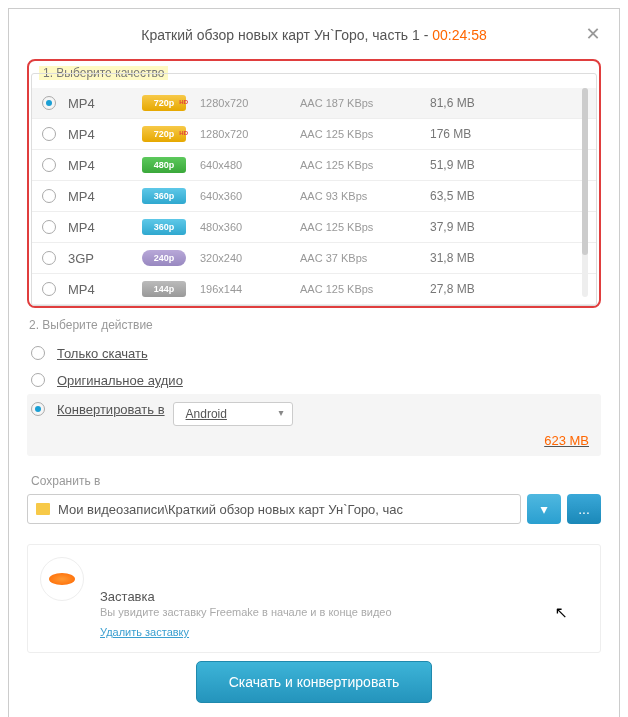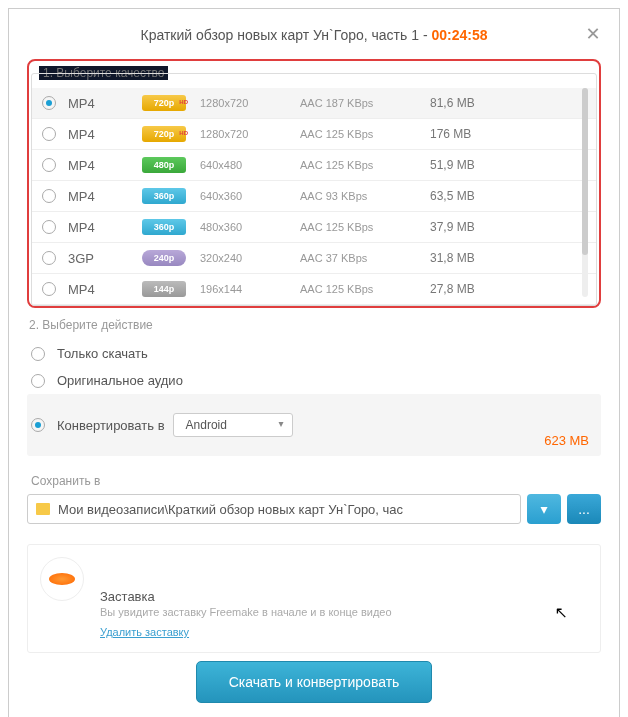--- a/index.html
+++ b/index.html
@@ -1,26 +1,26 @@
 <!DOCTYPE html>
 <html><head>
 <meta charset="utf-8">
 <style>
 * { box-sizing: border-box; margin: 0; padding: 0; font-family: Arial, sans-serif; }
 body { background: #fff; width: 628px; height: 717px; position: relative; }
 .outer { border: 1px solid #ccc; margin: 8px; background: #fff; }
 .dialog { padding: 0; }
 .header { display: flex; align-items: center; justify-content: center; padding: 18px 20px 16px; position: relative; }
 .title { font-size: 14px; color: #555; }
-.title-duration { color: #ff6600; font-weight: bold; }
+.title-duration { color: #ff6600; font-weight: normal; }
 .close-btn { position: absolute; right: 16px; top: 16px; width: 20px; height: 20px; cursor: pointer; color: #999; font-size: 18px; text-align: center; line-height: 18px; }
 .body { padding: 0 18px 18px; }
 .highlight-box { border: 2.5px solid #e03e3e; border-radius: 8px; padding: 2px 2px 0; margin-bottom: 2px; position: relative; }
 .section1 { position: relative; }
-.section-title { font-size: 12px; color: #777; background: #0f172a; padding: 0 4px; position: relative; top: 0; left: 8px; display: inline-block; }
+.section-title { font-size: 12px; color: #777; background: #fef9c3; padding: 0 4px; position: relative; top: 0; left: 8px; display: inline-block; }
 .quality-list { border: 1px solid #ddd; border-radius: 3px; margin-top: -8px; padding-top: 14px; position: relative; overflow: hidden; }
 .quality-row { display: flex; align-items: center; padding: 7px 10px; font-size: 12px; color: #777; border-bottom: 1px solid #eee; }
 .quality-row.selected { background: #f5f5f5; }
 .radio { width: 14px; height: 14px; border: 1px solid #aaa; border-radius: 50%; margin-right: 12px; display: flex; align-items: center; justify-content: center; flex-shrink: 0; }
 .radio.checked::after { content: ''; width: 6px; height: 6px; background: #1a9fd4; border-radius: 50%; }
 .fmt { width: 50px; color: #666; font-size: 13px; }
 .fmt-icon { width: 24px; display: inline-flex; justify-content: center; }
 .apple-icon { color: #888; font-size: 14px; }
 .badge { display: inline-block; width: 44px; height: 16px; border-radius: 3px; color: #fff; font-size: 9px; font-weight: bold; text-align: center; line-height: 16px; margin-right: 14px; position: relative; }
 .badge-hd::after { content: 'HD'; position: absolute; top: -1px; right: -2px; font-size: 6px; color: #e03e3e; background: transparent; }
@@ -29,21 +29,21 @@
 .badge-360 { background: linear-gradient(#5ec8e8,#2fa8cf); }
 .badge-240 { background: linear-gradient(#b8a8d8,#9888c0); border-radius: 8px; }
 .badge-144 { background: linear-gradient(#bbb,#999); }
 .res { width: 100px; color: #999; font-size: 11px; }
 .audio { width: 130px; color: #999; font-size: 11px; }
 .size { width: 80px; text-align: left; color: #777; font-size: 12px; }
 .scrollbar { position: absolute; right: 8px; top: 14px; bottom: 8px; width: 6px; background: #eee; border-radius: 3px; }
 .scrollbar-thumb { position: absolute; right: 0; top: 0; width: 6px; height: 80%; background: #ccc; border-radius: 3px; }
 .section2 { margin-top: 10px; }
 .section2-title { font-size: 12px; color: #999; margin: 6px 2px 8px; }
-.action-row { display: flex; align-items: center; padding: 6px 4px; font-size: 13px; color: #555; }
+.action-row { display: flex; align-items: flex-start; padding: 6px 4px; font-size: 13px; color: #555; text-decoration: underline; }
 .action-row.selected { background: #f5f5f5; border-radius: 3px; padding: 8px 4px; }
 .dropdown { margin-left: 8px; border: 1px solid #ccc; border-radius: 3px; background: #fff; padding: 4px 24px 4px 12px; font-size: 12px; color: #555; position: relative; width: 120px; }
 .dropdown::after { content: '▾'; position: absolute; right: 8px; top: 4px; color: #888; font-size: 10px; }
 .action-size { margin-left: auto; color: #ff6600; font-size: 13px; margin-right: 8px; margin-top: 31px; }
 .save-section { margin-top: 18px; }
 .save-label { font-size: 12px; color: #999; margin: 0 0 6px 4px; }
 .save-row { display: flex; gap: 6px; }
 .path-box { flex: 1; border: 1px solid #ccc; border-radius: 3px; padding: 6px 8px; font-size: 13px; color: #555; display: flex; align-items: center; overflow: hidden; white-space: nowrap; }
 .folder-icon { width: 14px; height: 12px; background: #f7c948; margin-right: 8px; border-radius: 1px; flex-shrink: 0; }
 .sq-btn { width: 34px; height: 30px; border-radius: 4px; display: flex; align-items: center; justify-content: center; color: #fff; font-size: 14px; cursor: pointer; }

